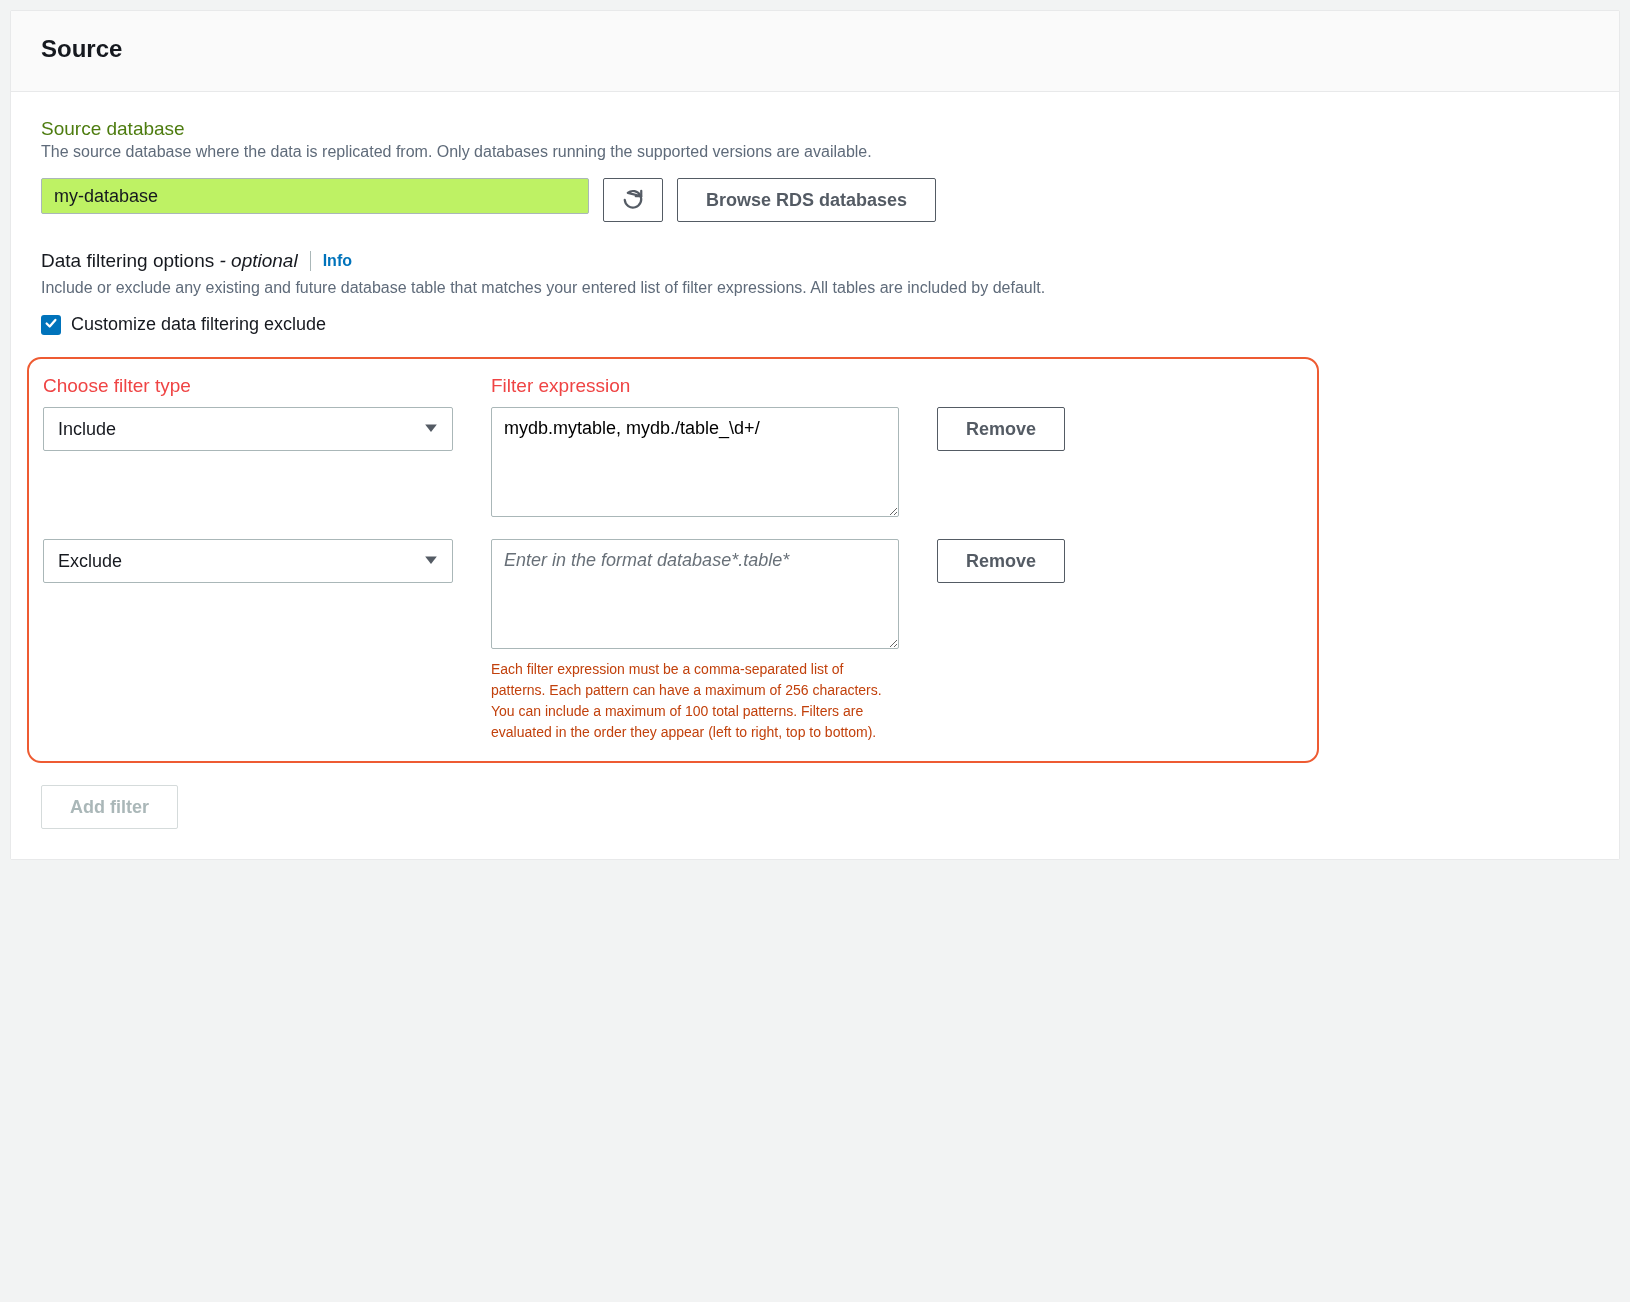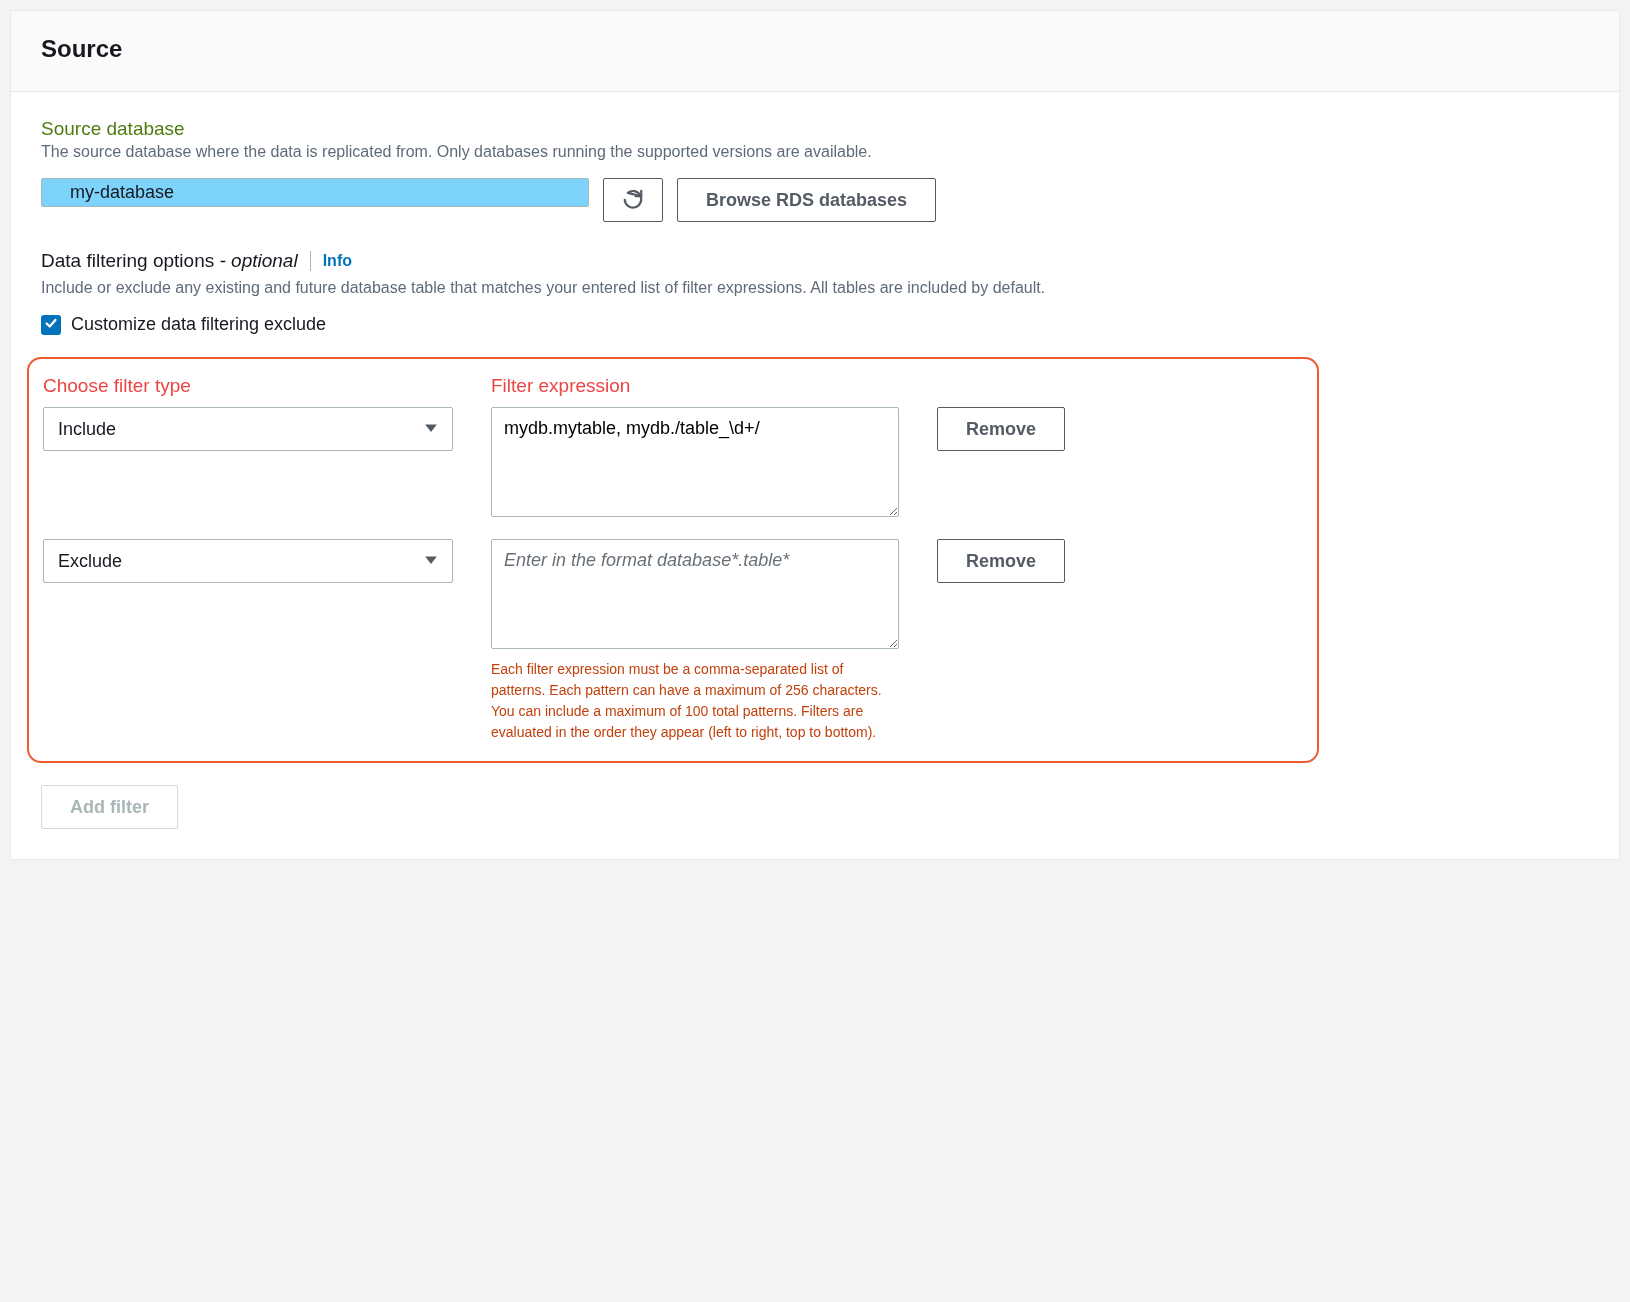--- a/index.html
+++ b/index.html
@@ -42,26 +42,26 @@
     }
     .db-row {
       display: flex;
       gap: 14px;
       align-items: stretch;
       margin-bottom: 28px;
     }
     .db-input {
       border: 1px solid #aab7b8;
       border-radius: 2px;
-      padding: 9px 28px;
+      padding: 9px 12px;
       font-size: 18px;
       color: #16191f;
       width: 548px;
-      height: 29px;
-      background: #7dd3fc;
+      height: 36px;
+      background: #bef264;
       font-family: inherit;
     }
     .refresh-btn {
       width: 60px;
       height: 44px;
       border: 1px solid #545b64;
       border-radius: 2px;
       background: #fff;
       display: flex;
       align-items: center;

